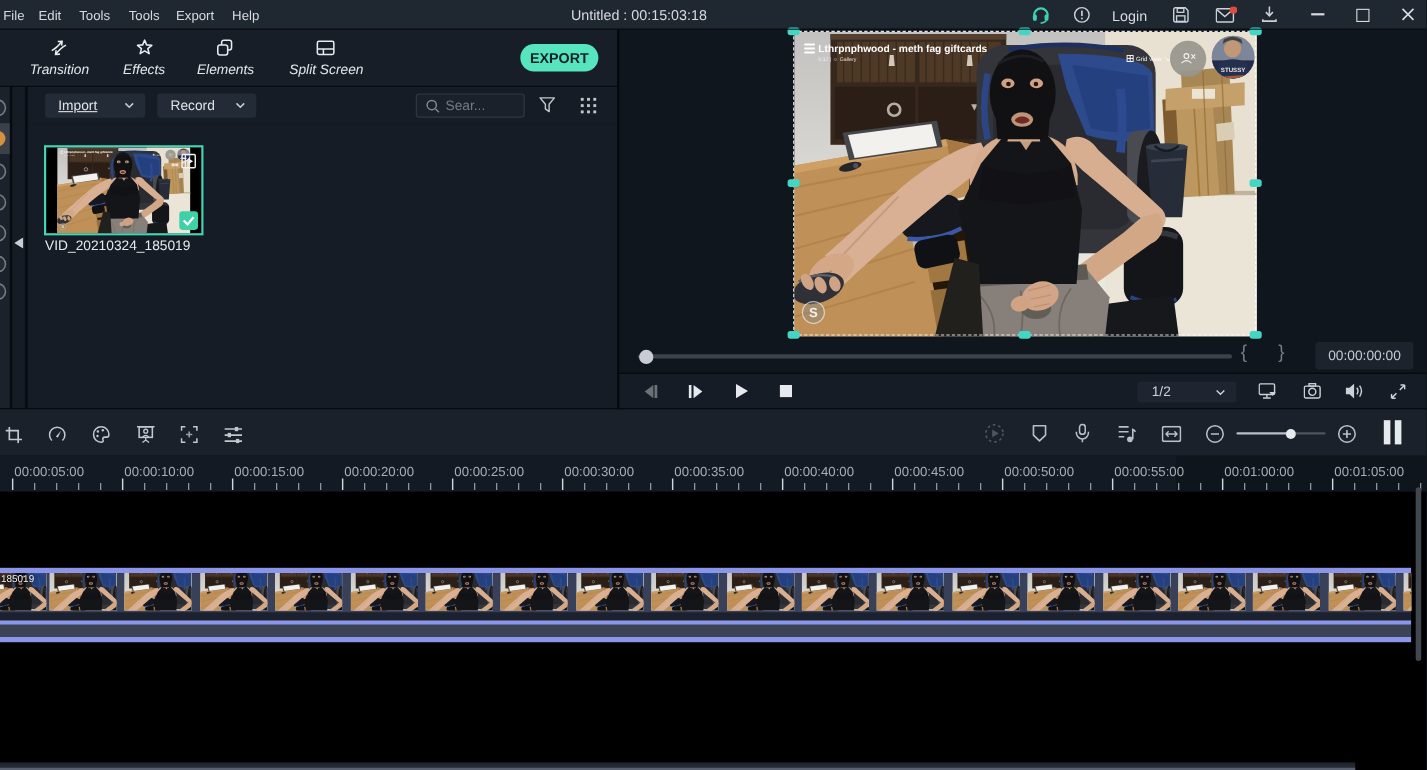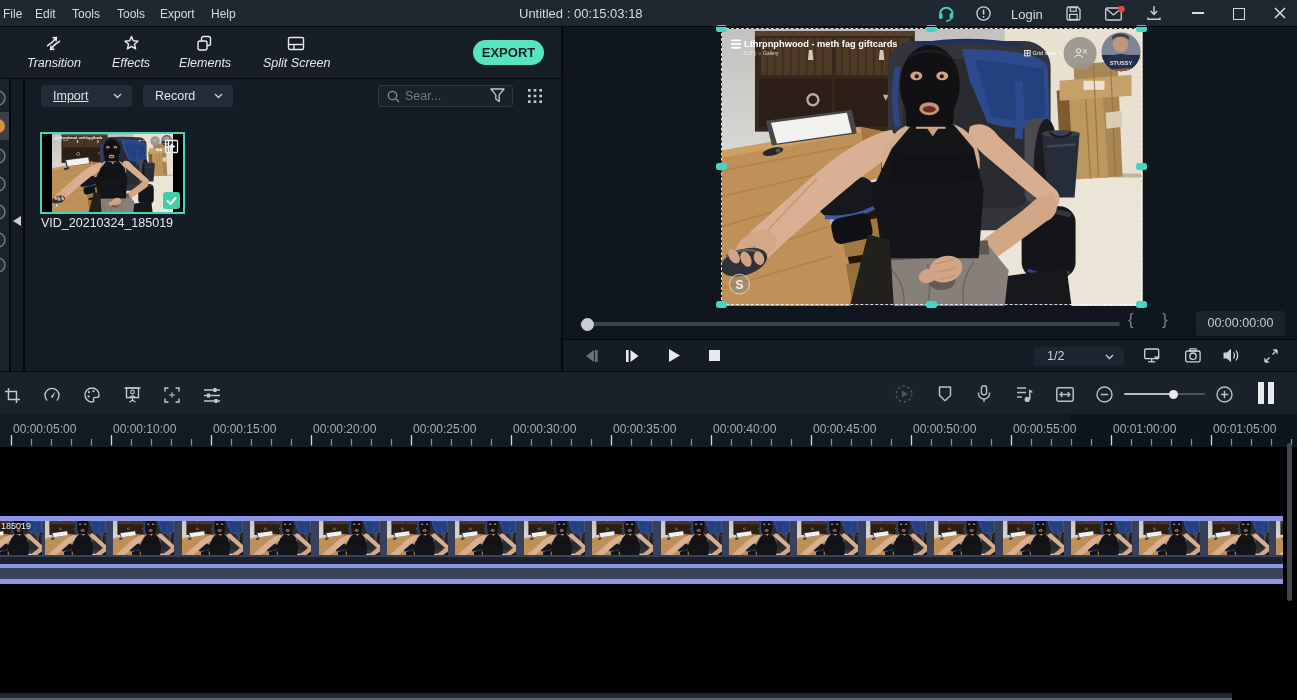--- a/index.html
+++ b/index.html
@@ -126,21 +126,21 @@
   </div>
   <div id="mediahdr">
     <div class="drop" style="left:16px;width:91px;text-decoration:underline;"><span style="margin-left:12px">Import</span>
       <svg class="abs" style="right:10px;top:8px" width="9" height="6" viewBox="0 0 9 6">
           <path d="M1,1 L4.5,4.5 L8,1" stroke="#c9ced4" stroke-width="1.4" fill="none"></path>
         </svg></div>
     <div class="drop" style="left:118px;width:90px;"><span style="margin-left:12px">Record</span>
       <svg class="abs" style="right:10px;top:8px" width="9" height="6" viewBox="0 0 9 6">
           <path d="M1,1 L4.5,4.5 L8,1" stroke="#c9ced4" stroke-width="1.4" fill="none"></path>
         </svg></div>
-    <div class="abs" style="left:353px;top:6px;width:97px;height:20px;background:#1a212b;border:1px solid #313943;border-radius:3px;padding-left:36px;">
+    <div class="abs" style="left:353px;top:6px;width:97px;height:20px;background:#1a212b;border:1px solid #313943;border-radius:3px;">
       <svg class="abs" style="left:8px;top:4px" width="13" height="13" viewBox="0 0 13 13">
           <circle cx="5.5" cy="5.5" r="4.2" fill="none" stroke="#828992" stroke-width="1.3"></circle>
           <line x1="8.8" y1="8.8" x2="12" y2="12" stroke="#828992" stroke-width="1.3"></line>
         </svg>
       <span class="abs" style="left:26px;top:3px;font-size:12.5px;color:#737a83">Sear...</span>
     </div>
     <svg class="abs" style="left:465px;top:9px" width="15" height="15" viewBox="0 0 15 15">
       <path d="M1,1 H14 L9.2,6.8 V13.5 L5.8,11 V6.8 Z" fill="none" stroke="#c3c8ce" stroke-width="1.3" stroke-linejoin="round"></path>
     </svg>
     <svg class="abs" style="left:502px;top:9px" width="16" height="16" viewBox="0 0 16 16">

